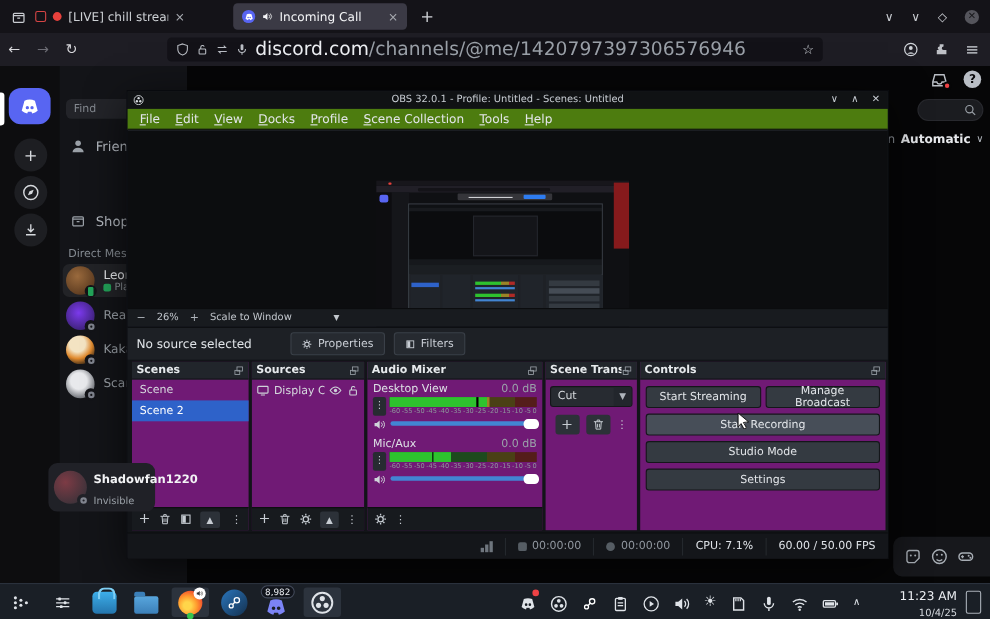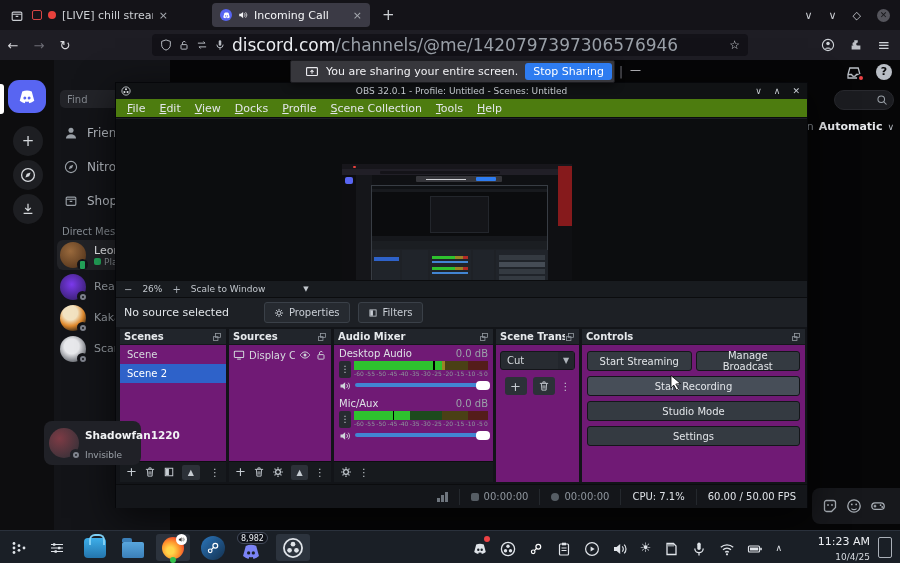--- a/index.html
+++ b/index.html
@@ -442,26 +442,20 @@
     <div class="dc-col">
       <div class="dc-find">
           <span>Find</span>
         </div>
       <div class="dc-nav" style="top:62px">
           <svg class="ic i14">
             <use href="#i-person"></use>
           </svg>
           <span>Friends</span>
         </div>
-      <div class="dc-nav" style="top:96px">
-          <svg class="ic i14">
-            <use href="#i-compass"></use>
-          </svg>
-          <span>Nitro</span>
-        </div>
       <div class="dc-nav" style="top:130px">
           <svg class="ic i14">
             <use href="#i-box"></use>
           </svg>
           <span>Shop</span>
         </div>
       <div class="dc-dmh">Direct Messa</div>
       <div class="dm sel" style="top:180px">
         <span class="ava" style="background:radial-gradient(circle at 40% 35%,#9a6a3d,#4b2e18)">
             <span class="badge">
@@ -531,30 +525,20 @@
 
   <div class="dc-user">
     <span class="ava">
         <span class="badge" style="background:#202127">
           <span class="off"></span>
         </span>
       </span>
     <span><span class="nm">Shadowfan1220</span><br><span class="st">Invisible</span></span>
   </div>
 
-  <div class="banner">
-    <span class="grip"></span>
-    <svg class="ic i14" style="color:#e9e9ed">
-        <use href="#i-share"></use>
-      </svg>
-    <span class="msg">You are sharing your entire screen.</span>
-    <button class="stopbtn">Stop Sharing</button>
-    <span class="sep">|</span>
-    <span class="minw">—</span>
-  </div>
 
   <div class="obs">
     <div class="obs-title">
       <svg class="ic i10 logo">
           <use href="#i-obs"></use>
         </svg>
       <span class="tt">OBS 32.0.1 - Profile: Untitled - Scenes: Untitled</span>
       <span class="obs-wc">
         <span>∨</span>
         <span>∧</span>
@@ -706,21 +690,21 @@
         <div class="phead">
             <span>Audio Mixer</span>
             <svg class="ic i10">
               <use href="#i-pop"></use>
             </svg>
           </div>
         <div class="mx-body">
 
           <div>
             <div class="ch-head">
-                <span>Desktop Audio</span>
+                <span>Desktop View</span>
                 <span class="db">0.0 dB</span>
               </div>
             <div class="ch-mrow">
               <span class="kebtn">⋮</span>
               <span class="mwrap">
                 <span class="meter" style="display:block">
                     <span class="mfill" style="width: 68%;"></span>
                     <span class="mmark" style="left: 59%;"></span>
                   </span>
                 <span class="mscale" style="display:flex">

